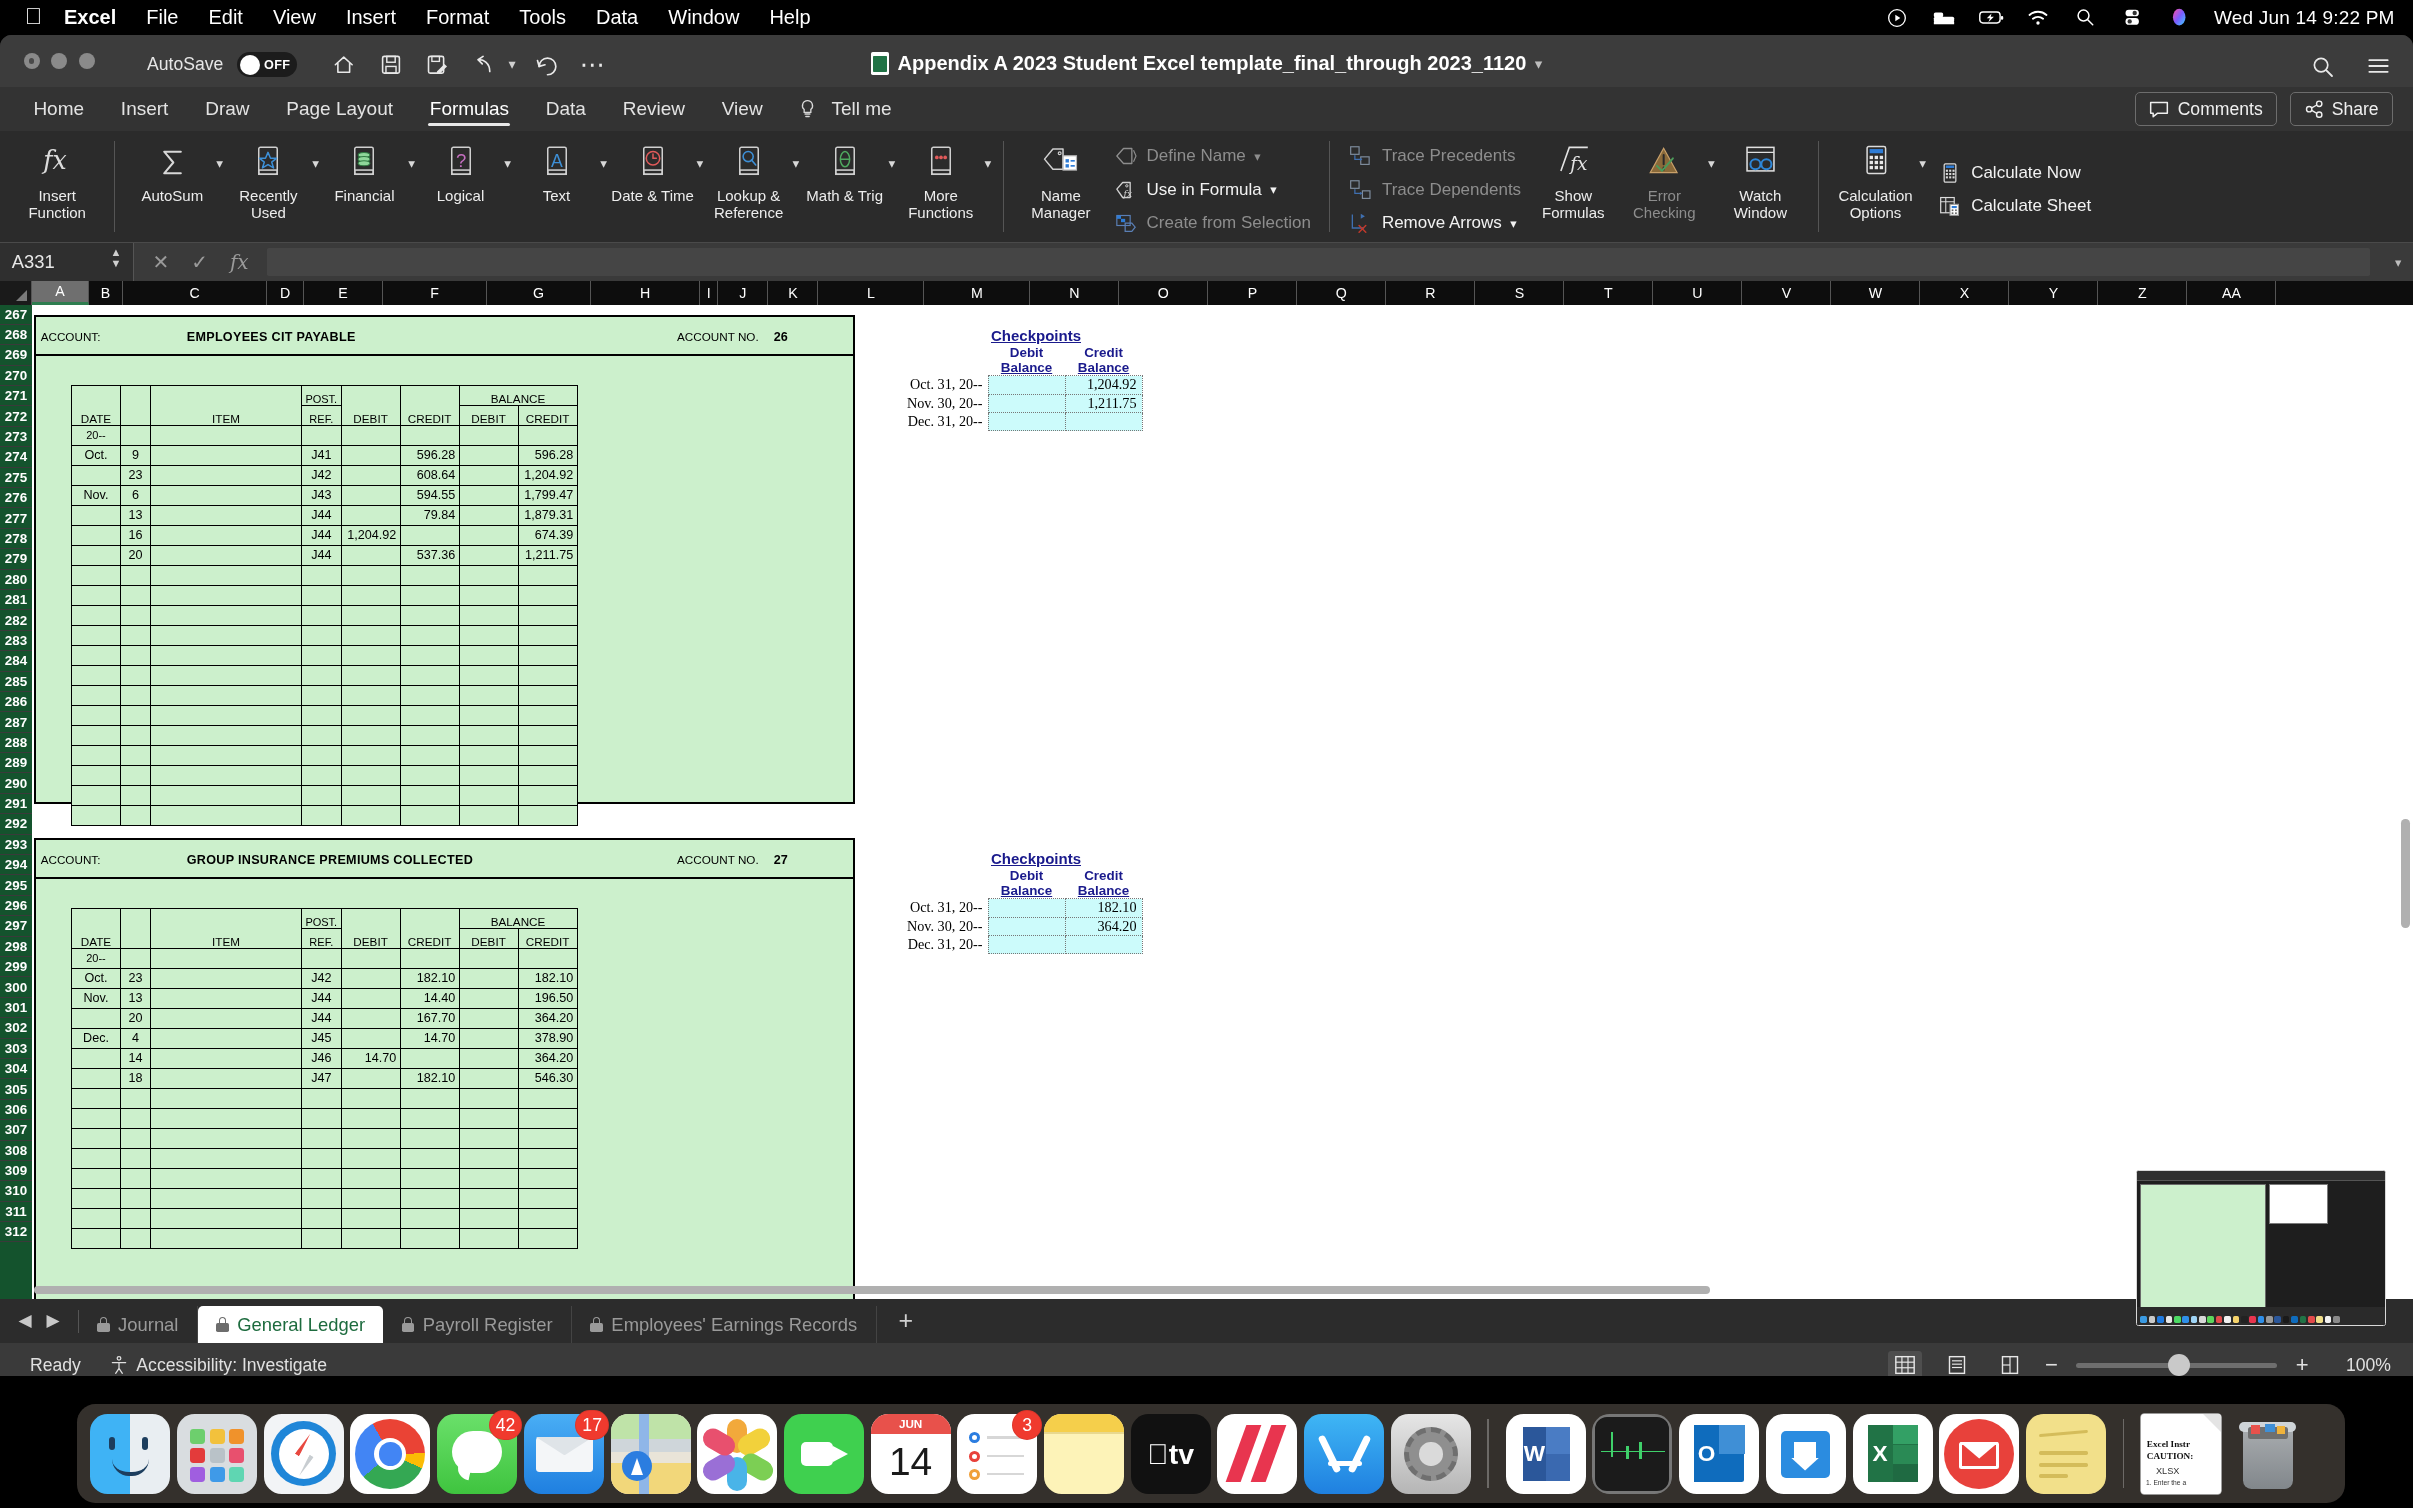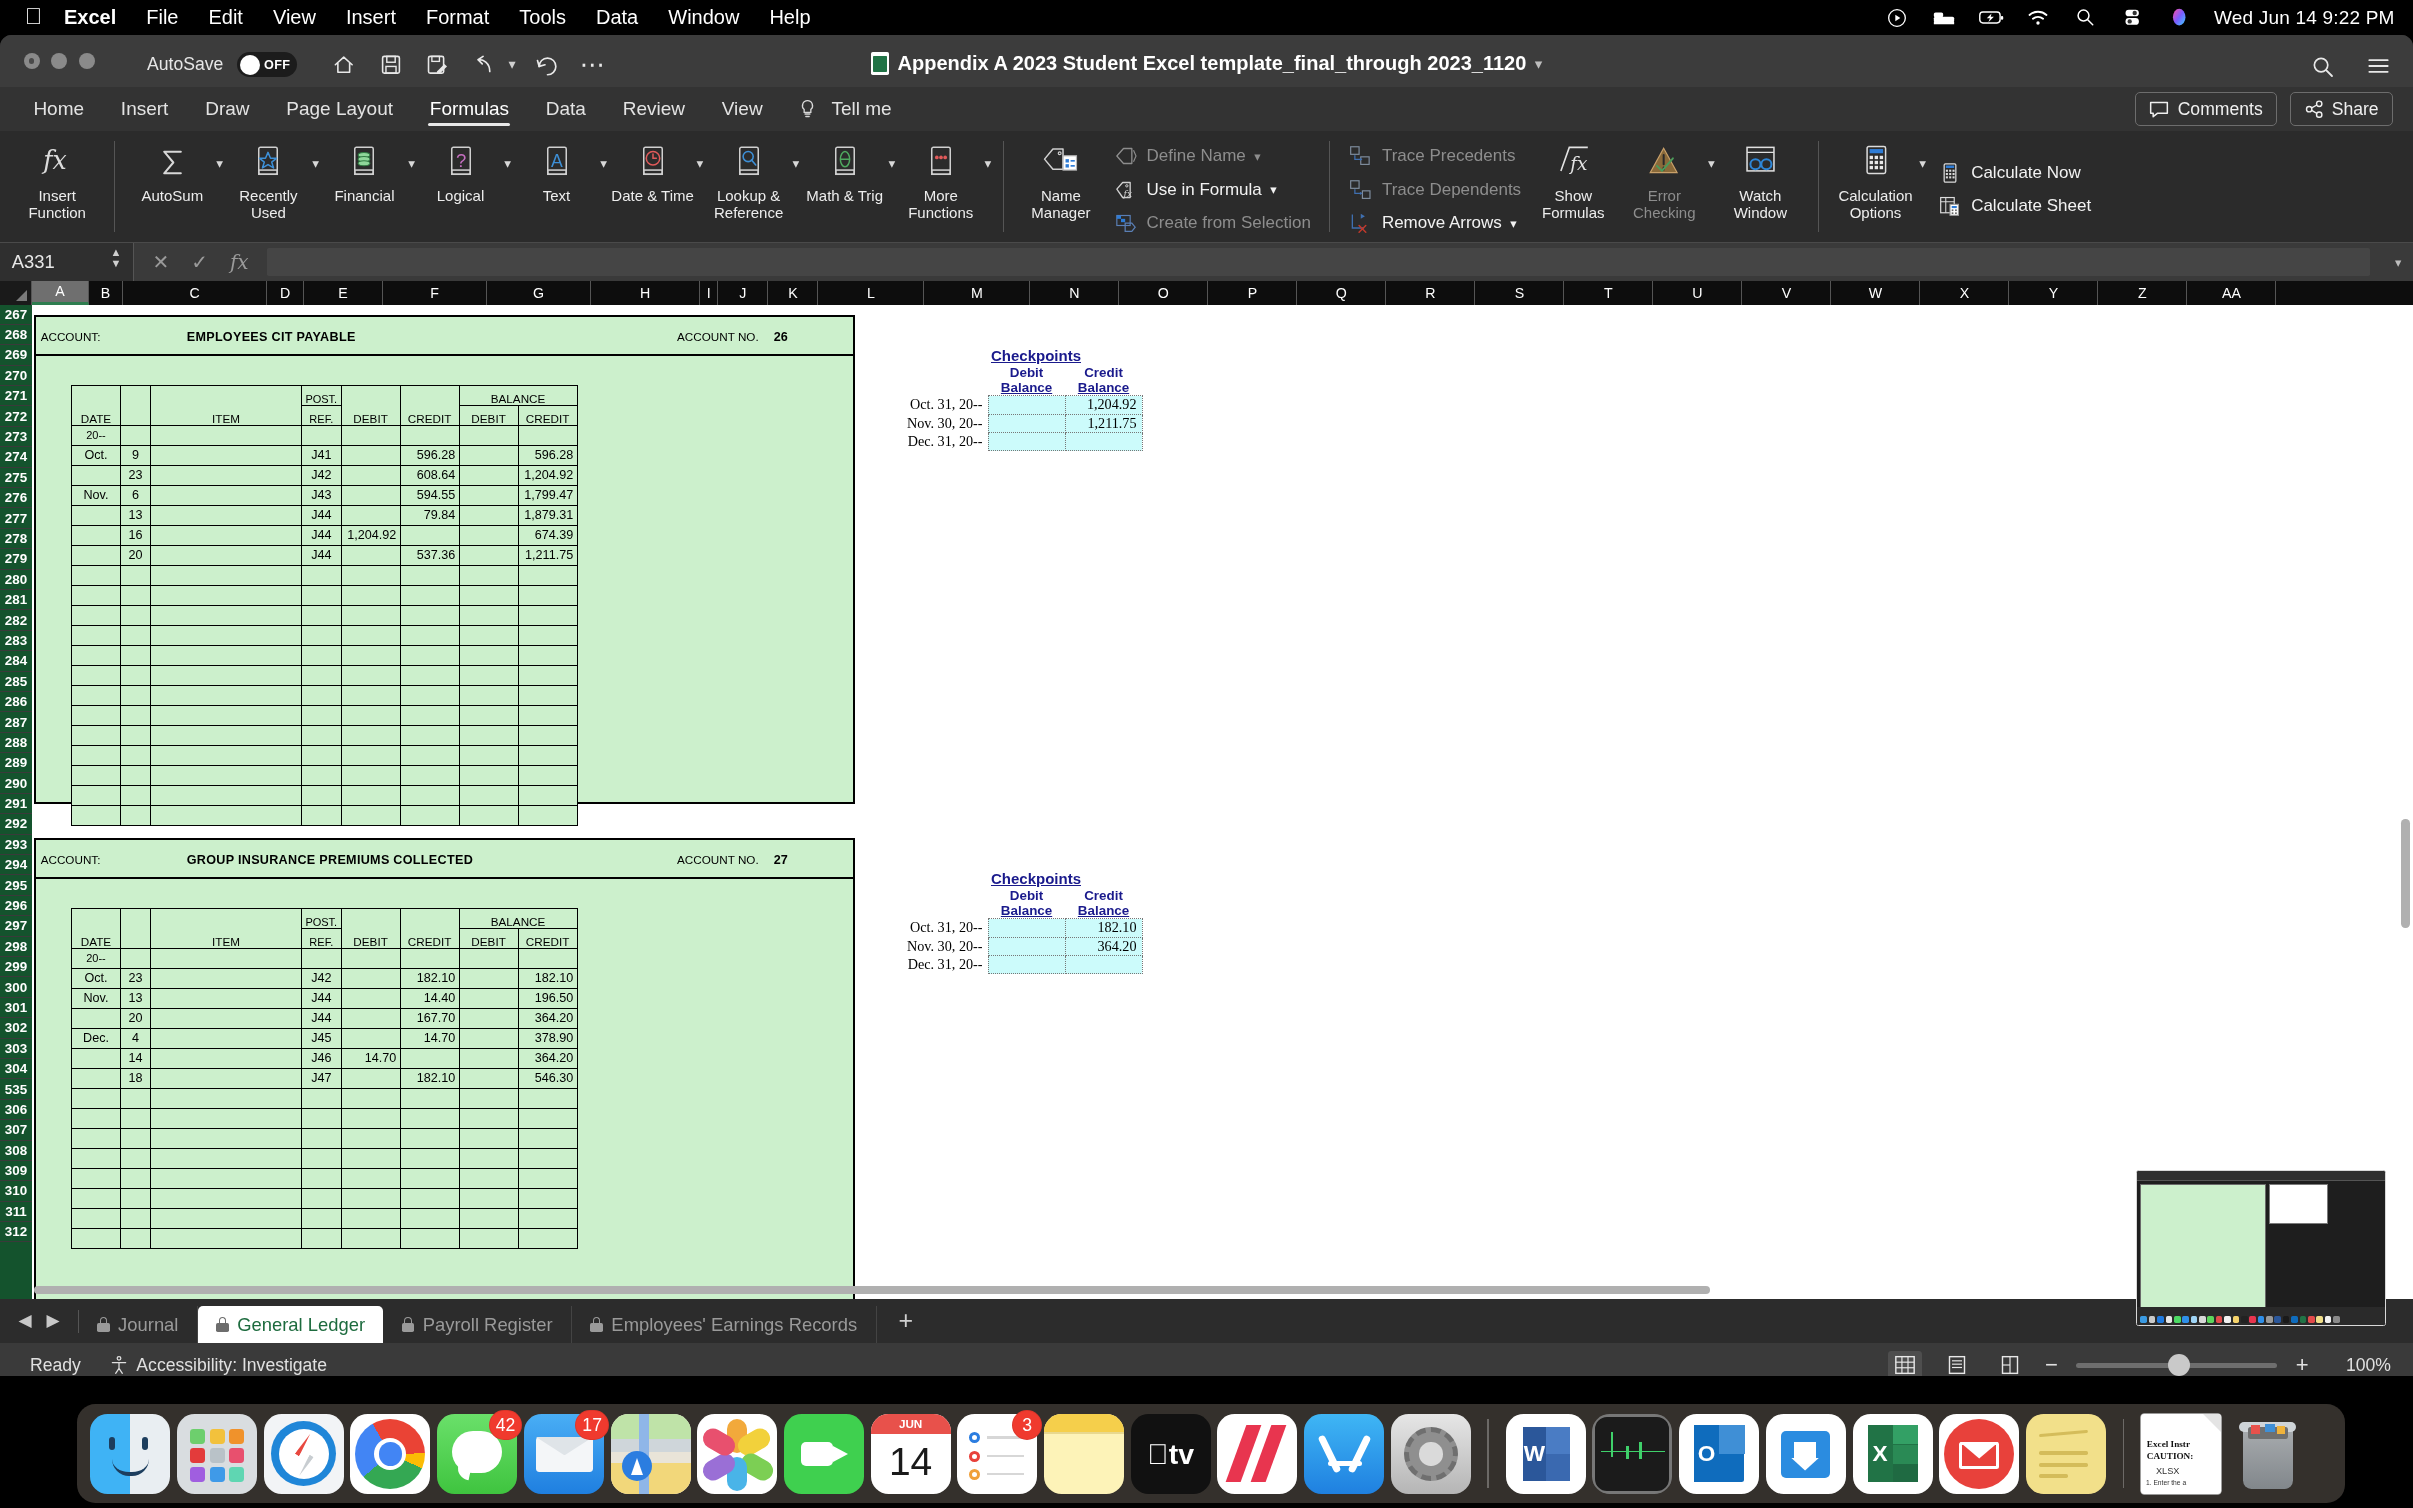--- a/index.html
+++ b/index.html
@@ -134,21 +134,21 @@
   .c-ref  { width: 30px; text-align: center; margin-left: 30px; }
   .c-deb  { width: 59px; text-align: right; }
   .c-cre  { width: 59px; text-align: right; }
   .c-bdeb { width: 59px; text-align: right; }
   .c-bcre { width: 59px; text-align: right; }
   .hdrcell { text-align: center; vertical-align: bottom; font-size: 11.7px; }
 
   
   .cp { position: absolute; font-size: 13.4px; color: #000; }
   .cp-title { color: #1a1a8c; font-weight: bold; font-size: 15px; text-decoration: underline;
-              text-align: center; margin-top: 20px; }
+              text-align: center; }
   .cp-tab { border-collapse: collapse; margin-top: 1.7px; }
   .cp-tab th { color: #1a1a8c; font-weight: bold; font-size: 13.4px; padding: 0 5px;
                text-decoration: underline; text-align: center; }
   .cp-tab th.plain { text-decoration: none; }
   .cp-tab td { height: 18.4px; font-size: 14.2px; padding: 0 5px; font-family: Liberation Serif, serif; }
   .cp-lab { text-align: right; white-space: nowrap; font-size: 14.2px; padding-right: 3.4px; }
   .cp-cell { background: #ccfbfb; border: 0.8px dotted #777; width: 77px; text-align: right; }
 
   
   .vscroll { position: absolute; right: 1.7px; top: 27px; width: 11.7px; height: 964px; }
@@ -815,21 +815,21 @@
           <div class="rh">295</div>
           <div class="rh">296</div>
           <div class="rh">297</div>
           <div class="rh">298</div>
           <div class="rh">299</div>
           <div class="rh">300</div>
           <div class="rh">301</div>
           <div class="rh">302</div>
           <div class="rh">303</div>
           <div class="rh">304</div>
-          <div class="rh">535</div>
+          <div class="rh">305</div>
           <div class="rh">306</div>
           <div class="rh">307</div>
           <div class="rh">308</div>
           <div class="rh">309</div>
           <div class="rh">310</div>
           <div class="rh">311</div>
           <div class="rh">312</div>
         </div>
       <div class="sheet">
 

